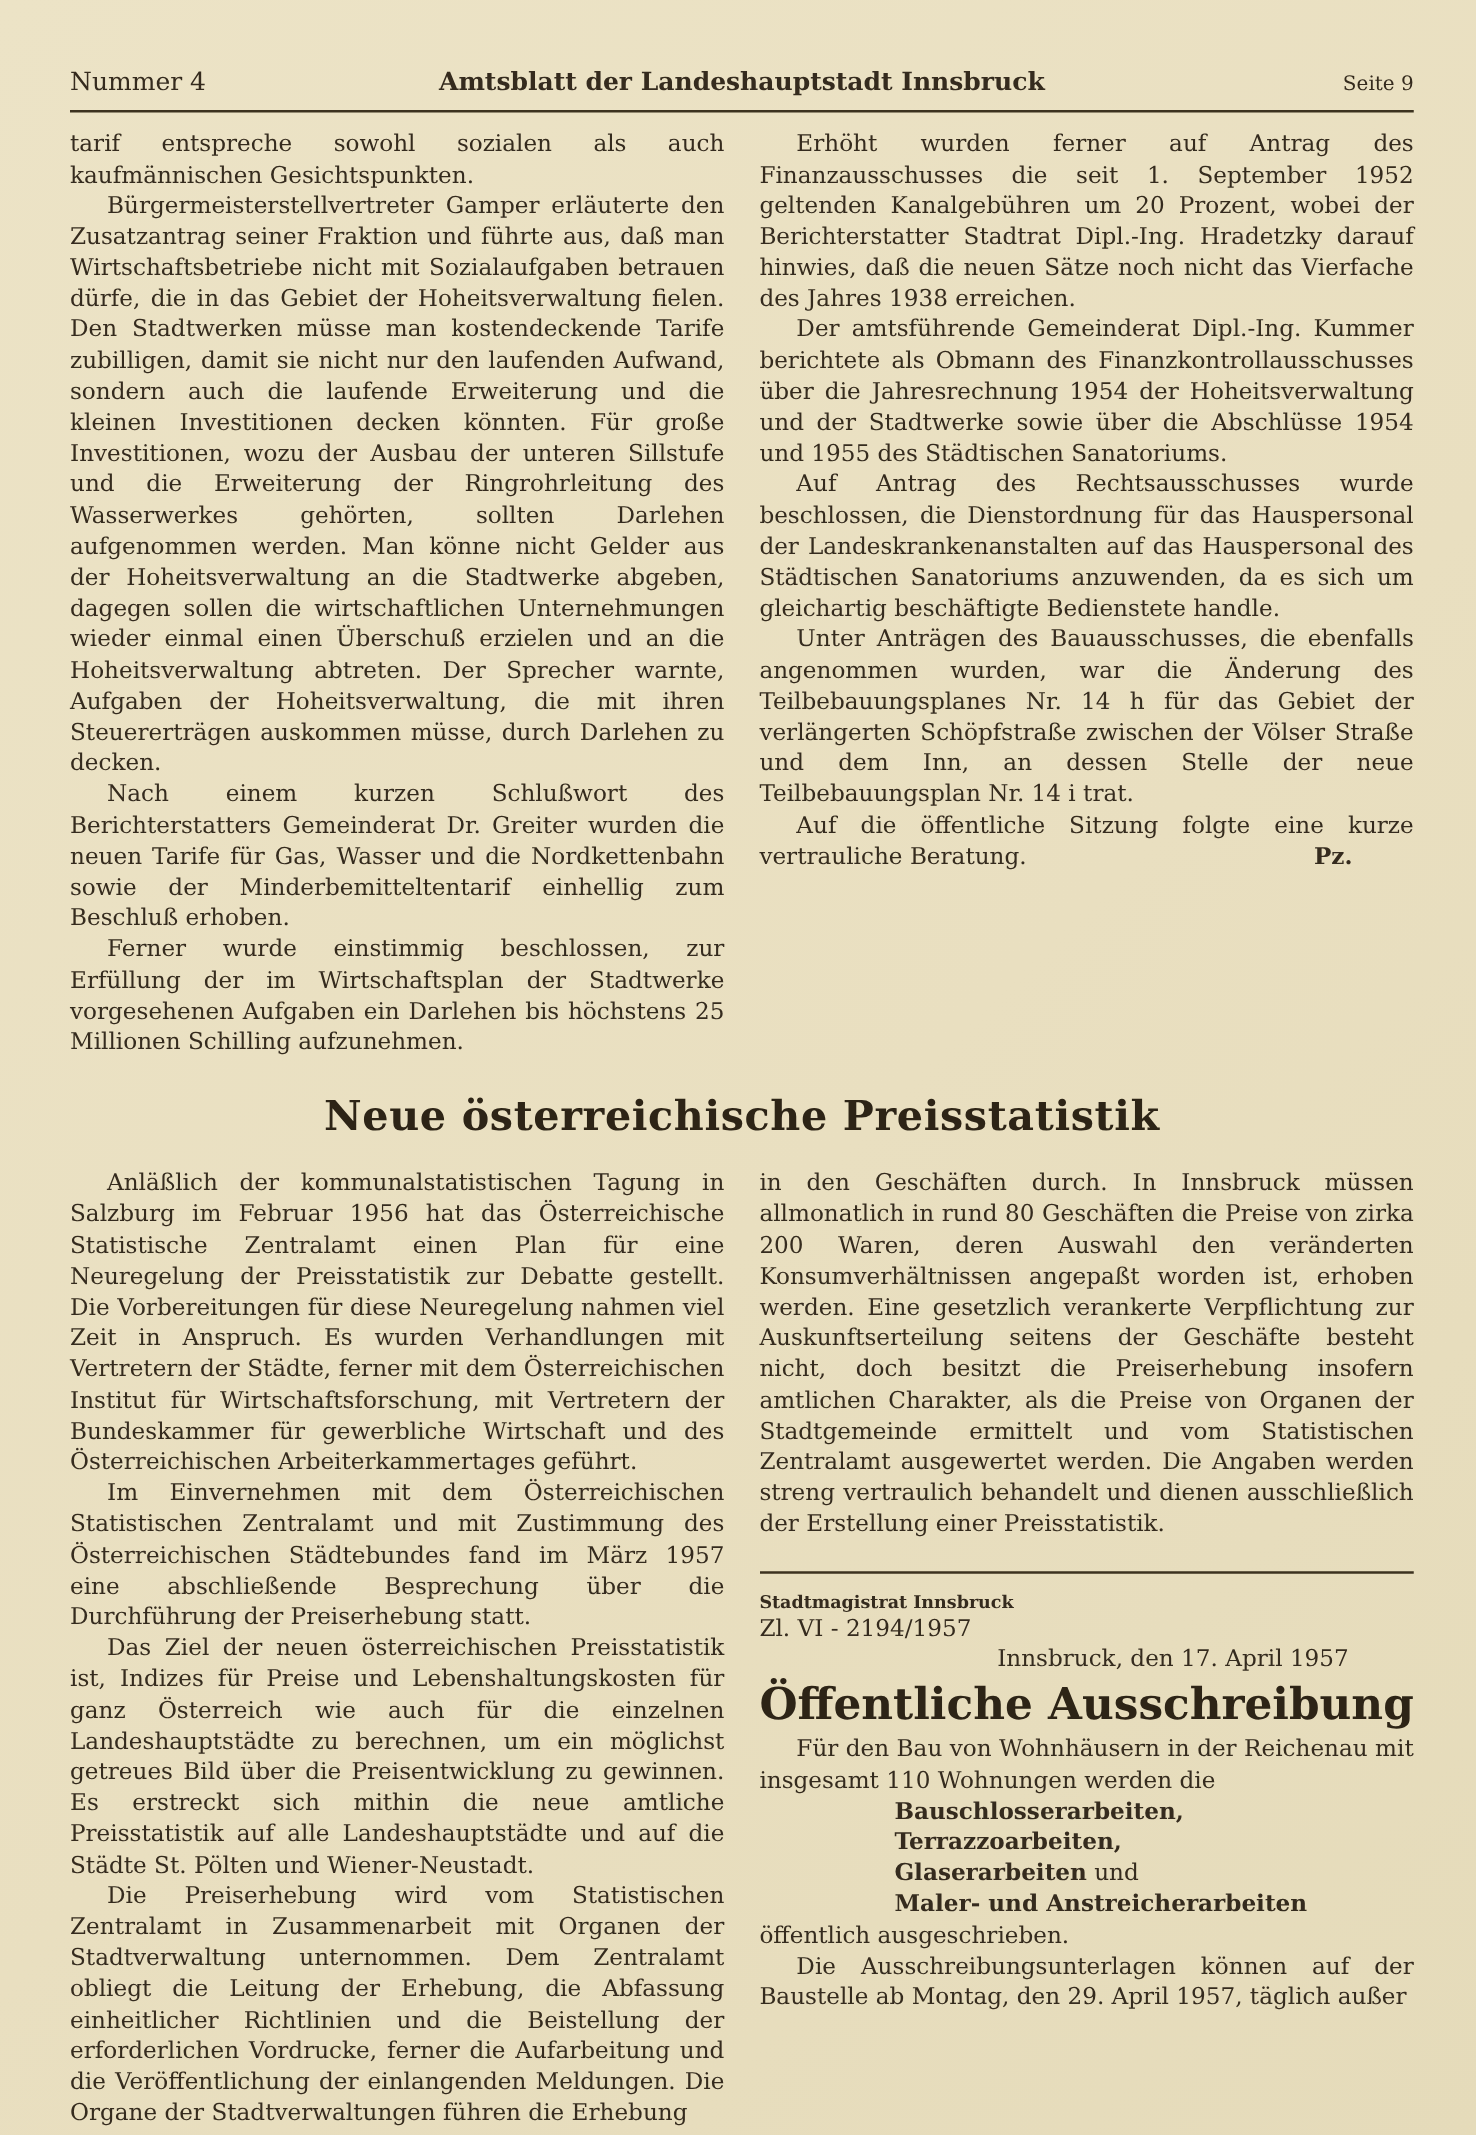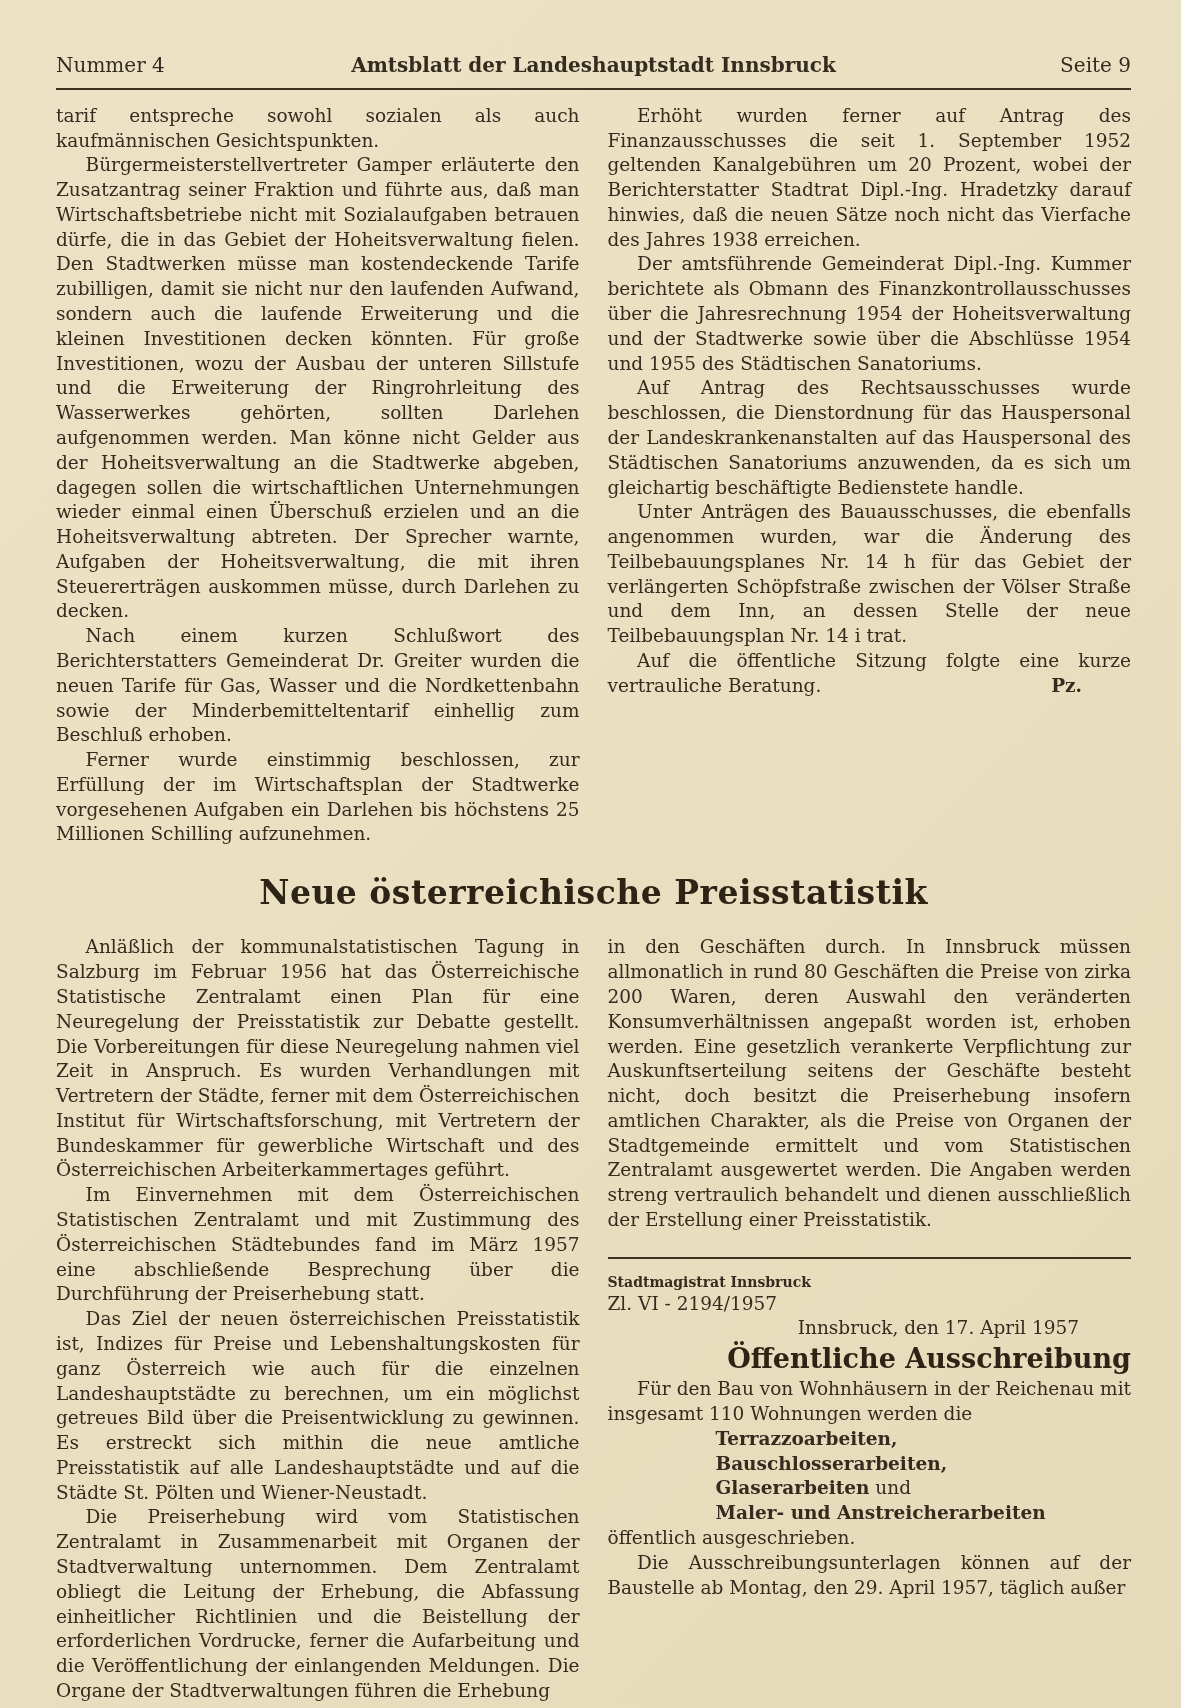--- a/index.html
+++ b/index.html
@@ -15,21 +15,21 @@
     line-height:1.34;
     overflow:hidden;
   }
   .masthead{
     display:flex;align-items:baseline;
     border-bottom:2px solid #3c321f;
     padding-bottom:9px;
   }
   .masthead .issue{flex:0 0 220px;font-size:20px;}
   .masthead .title{flex:1;text-align:center;font-size:20px;font-weight:bold;}
-  .masthead .pageno{flex:0 0 220px;text-align:right;font-size:20px;}
+  .masthead .pageno{flex:0 0 220px;text-align:right;font-size:16px;}
   .cols{display:flex;gap:28px;margin-top:14px;}
   .col{flex:1;min-width:0;}
   .para{margin:0;text-align:justify;text-indent:1.6em;hyphens:auto;-webkit-hyphens:auto;}
   .para.noindent{text-indent:0;}
   .sig{float:right;margin-right:49px;font-weight:bold;}
   .article2-title{
     text-align:center;
     font-size:33px;
     font-weight:bold;
     margin:24px 0 20px 0;
@@ -38,21 +38,21 @@
   }
   .divider{
     border:none;border-top:2.5px solid #3c321f;
     margin:24px 0 14px 0;
   }
   .notice-office{font-weight:bold;font-size:14px;}
   .notice-ref{margin-top:2px;}
   .notice-dateline{text-align:right;padding-right:52px;margin-top:4px;}
   .notice-heading{
     text-align:right;
-    font-size:27px;
+    font-size:35px;
     font-weight:bold;
     margin:14px 0 12px 0;
     color:#2d2416;
   }
   .notice-items{margin:0 0 0 108px;}
   .notice-item .bold{font-weight:bold;}
   .noticeblock p{margin:0;}
 </style>
 </head>
 <body>
@@ -98,22 +98,22 @@
 
       <hr class="divider">
 
       <div class="noticeblock">
         <p class="notice-office">Stadtmagistrat Innsbruck</p>
         <p class="notice-ref">Zl. VI - 2194/1957</p>
         <p class="notice-dateline">Innsbruck, den 17. April 1957</p>
         <p class="notice-heading">Öffentliche Ausschreibung</p>
         <p class="para">Für den Bau von Wohnhäusern in der Reichenau mit insgesamt 110 Wohnungen werden die</p>
         <div class="notice-items">
+          <div class="notice-item"><span class="bold">Bauschlosserarbeiten,</span><span></span></div>
           <div class="notice-item"><span class="bold">Terrazzoarbeiten,</span><span></span></div>
-          <div class="notice-item"><span class="bold">Bauschlosserarbeiten,</span><span></span></div>
           <div class="notice-item"><span class="bold">Glaserarbeiten</span><span> und</span></div>
           <div class="notice-item"><span class="bold">Maler- und Anstreicherarbeiten</span><span></span></div>
         </div>
         <p class="para noindent">öffentlich ausgeschrieben.</p>
         <p class="para">Die Ausschreibungsunterlagen können auf der Baustelle ab Montag, den 29. April 1957, täglich außer</p>
       </div>
     </div>
   </div>
 
 </div>

